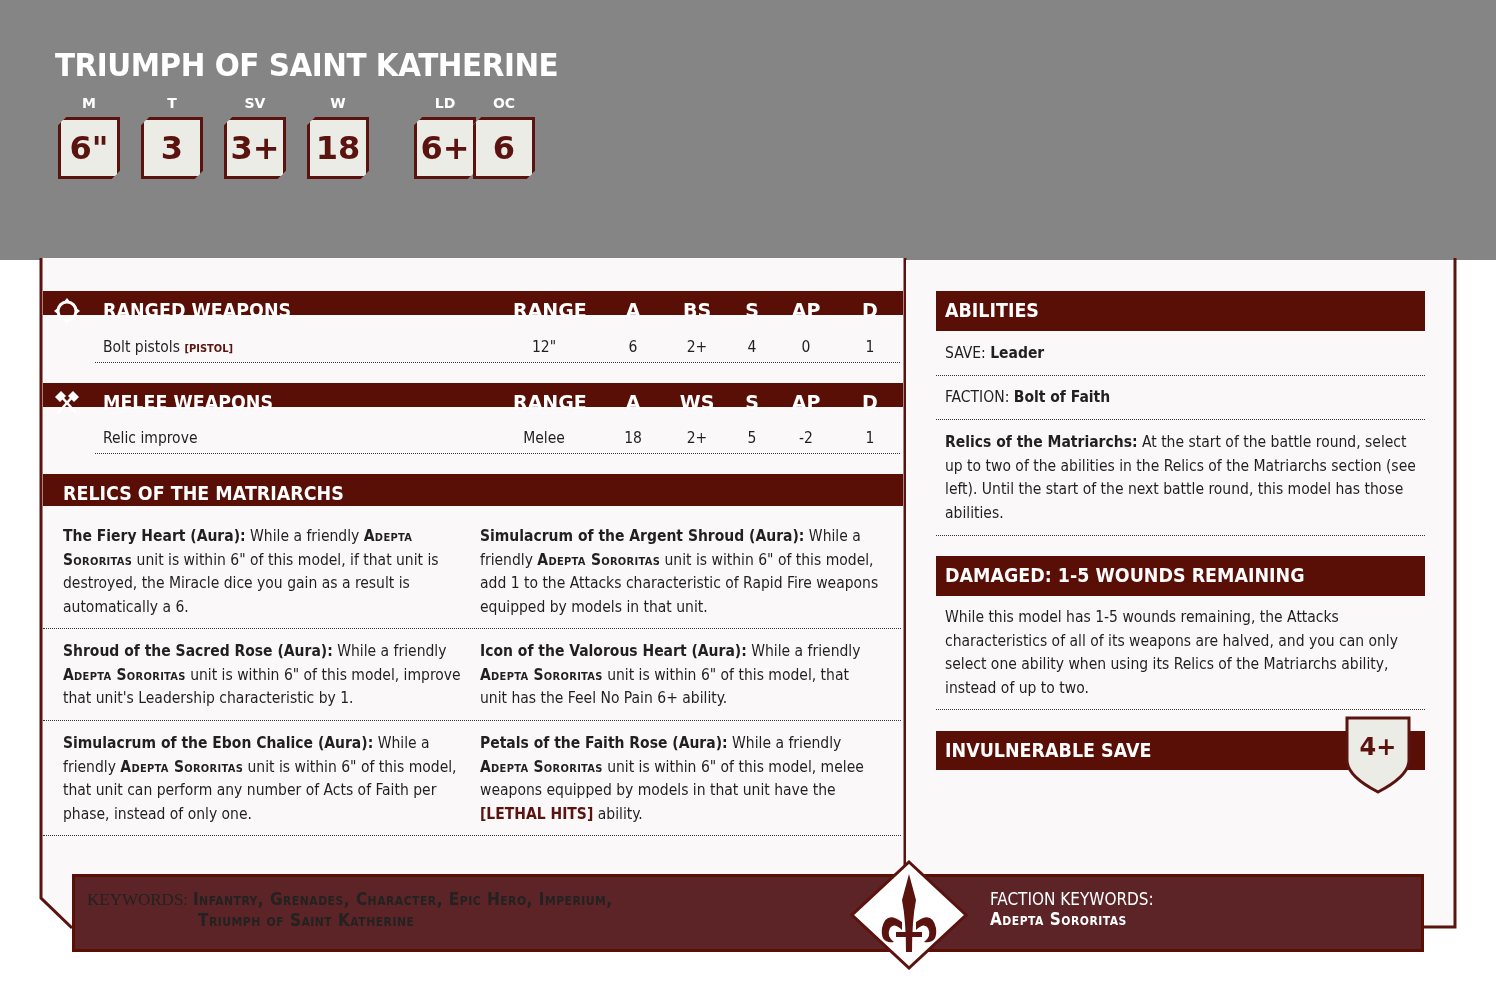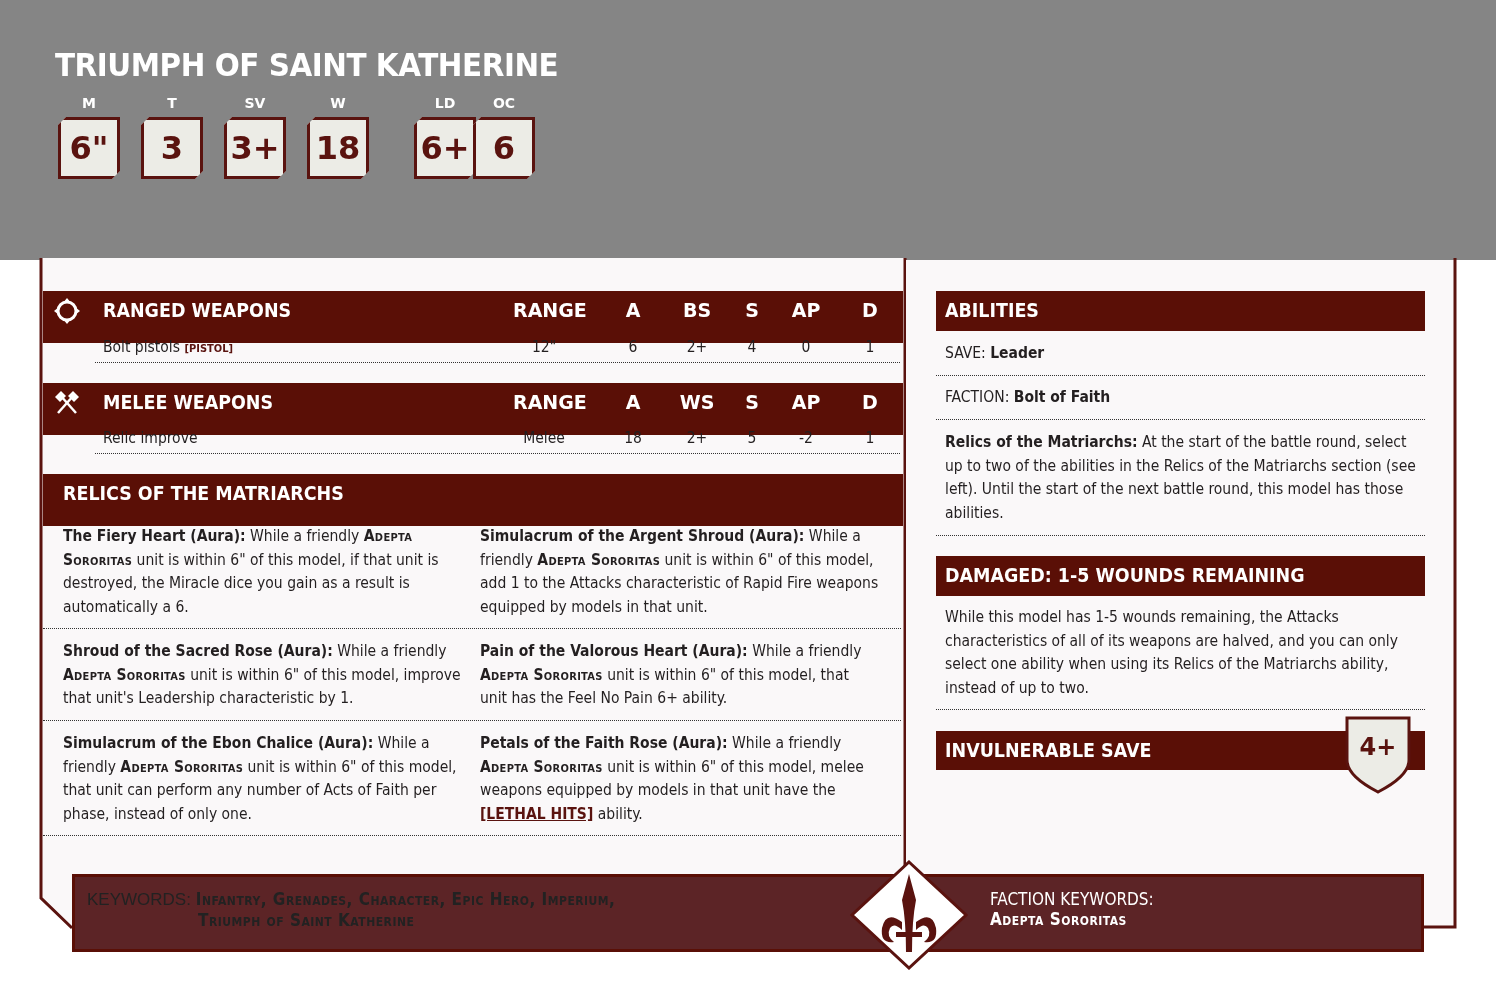--- a/index.html
+++ b/index.html
@@ -9,49 +9,49 @@
   
   .header { position: absolute; left: 0; top: 0; width: 1496px; height: 260px; background: #858585; }
   .title { position: absolute; left: 55px; top: 46px; color: #fff; font-family: "DejaVu Sans", sans-serif; font-weight: bold; font-size: 32px; letter-spacing: -0.5px; transform: scaleX(0.92); transform-origin: left; }
   .stat { position: absolute; top: 95px; width: 62px; text-align: center; }
   .stat-label { color: #fff; font-family: "DejaVu Sans", sans-serif; font-weight: bold; font-size: 14px; height: 20px; line-height: 16px; }
   .stat-box { width: 62px; height: 62px; margin-top: 2px; background: #ececE6; border: 3px solid #5a130f; clip-path: polygon(8px 0,100% 0,100% calc(100% - 8px),calc(100% - 8px) 100%,0 100%,0 8px);
     display: flex; align-items: center; justify-content: center; font-family: "DejaVu Sans", sans-serif; font-weight: bold; font-size: 32px; color: #5a130f; position: relative; }
   .stat-box::before { content:""; position:absolute; inset:0; }
 
   .band { position: absolute; background: #5a0f06; color: #fff; font-family: "DejaVu Sans", sans-serif; font-weight: bold; font-size: 19px; }
-  .wband { left: 43px; width: 860px; height: 52px; }
+  .wband { left: 43px; width: 860px; height: 24px; }
   .wband .icon { position: absolute; left: 10px; top: 7px; width: 28px; height: 26px; }
   .wband .wname { position: absolute; left: 60px; top: 8px; transform: scaleX(0.92); transform-origin: left; }
   .col { position: absolute; text-align: center; width: 60px; }
   .hcol { top: 8px; }
   .row { position: absolute; left: 43px; width: 860px; height: 36px; font-size: 15.5px; }
   .row .wn { position: absolute; left: 60px; top: 7px; }
   .row .col { top: 7px; }
   .dotline { position: absolute; border-top: 1.5px dotted #333; height: 0; }
   .kw-red { color: #5a130f; font-weight: bold; font-size: 11px; }
 
-  .relics-band { left: 43px; top: 474px; width: 860px; height: 52px; }
+  .relics-band { left: 43px; top: 474px; width: 860px; height: 32px; }
   .relics-band span { position: absolute; left: 20px; top: 8px; transform: scaleX(0.92); transform-origin: left; display:inline-block; }
 
   .relic { position: absolute; width: 400px; font-size: 15.5px; line-height: 23.5px; color: #231f20; }
   .relic b { font-weight: bold; margin-top: 15px; }
   .sc { font-weight: bold; font-variant: small-caps; letter-spacing: 0.3px; }
-  .lethal { color: #5a130f; font-weight: bold; text-decoration: underline; }
+  .lethal { color: #5a130f; font-weight: bold; }
 
   .abil-band { left: 936px; width: 489px; height: 40px; }
   .abil-band span { position: absolute; left: 9px; top: 8px; transform: scaleX(0.92); transform-origin: left; display:inline-block; }
   .abil-text { position: absolute; left: 945px; width: 475px; font-size: 15.5px; line-height: 23.5px; }
 
   .shield { position: absolute; left: 1345px; top: 716px; width: 66px; height: 78px; }
 
   
   .kw-bar { position: absolute; left: 72px; top: 874px; width: 1352px; height: 78px; background: #5c2426; border: 3px solid #5a0f06; }
   .kw-text { position: absolute; left: 87px; top: 889px; font-size: 17px; color: #222; }
-  .kw-text .lbl { font-family: Liberation Sans, sans-serif; }
+  .kw-text .lbl { font-family: Liberation Serif, serif; }
   .kw-vals { font-weight: bold; font-variant: small-caps; letter-spacing: 0.5px; }
   .fk { position: absolute; left: 990px; top: 889px; color: #fff; font-size: 17px; }
   .diamond { position: absolute; left: 850px; top: 860px; width: 118px; height: 110px; }
 </style>
 </head>
 <body>
 
 <div class="header">
   <div class="title">TRIUMPH OF SAINT KATHERINE</div>
 
@@ -151,21 +151,21 @@
 </div>
 <div class="relic" style="left:480px;top:525px">
   <b>Simulacrum of the Argent Shroud (Aura):</b> <span>While a friendly</span> <span class="sc">Adepta Sororitas</span> <span>unit is within 6" of this model, add 1 to the Attacks characteristic of Rapid Fire weapons equipped by models in that unit.</span>
 </div>
 <div class="dotline" style="left:43px;top:628px;width:858px"></div>
 
 <div class="relic" style="left:63px;top:640px">
   <b>Shroud of the Sacred Rose (Aura):</b> <span>While a friendly</span> <span class="sc">Adepta Sororitas</span> <span>unit is within 6" of this model, improve that unit's Leadership characteristic by 1.</span>
 </div>
 <div class="relic" style="left:480px;top:640px">
-  <b>Pain of the Valorous Heart (Aura):</b> <span>While a friendly</span> <span class="sc">Adepta Sororitas</span> <span>unit is within 6" of this model, that unit has the Feel No Pain 6+ ability.</span>
+  <b>Icon of the Valorous Heart (Aura):</b> <span>While a friendly</span> <span class="sc">Adepta Sororitas</span> <span>unit is within 6" of this model, that unit has the Feel No Pain 6+ ability.</span>
 </div>
 <div class="dotline" style="left:43px;top:720px;width:858px"></div>
 
 <div class="relic" style="left:63px;top:732px">
   <b>Simulacrum of the Ebon Chalice (Aura):</b> <span>While a friendly</span> <span class="sc">Adepta Sororitas</span> <span>unit is within 6" of this model, that unit can perform any number of Acts of Faith per phase, instead of only one.</span>
 </div>
 <div class="relic" style="left:480px;top:732px">
   <b>Petals of the Faith Rose (Aura):</b> <span>While a friendly</span> <span class="sc">Adepta Sororitas</span> <span>unit is within 6" of this model, melee weapons equipped by models in that unit have the</span> <span class="lethal">[LETHAL HITS]</span> <span>ability.</span>
 </div>
 <div class="dotline" style="left:43px;top:835px;width:858px"></div>

